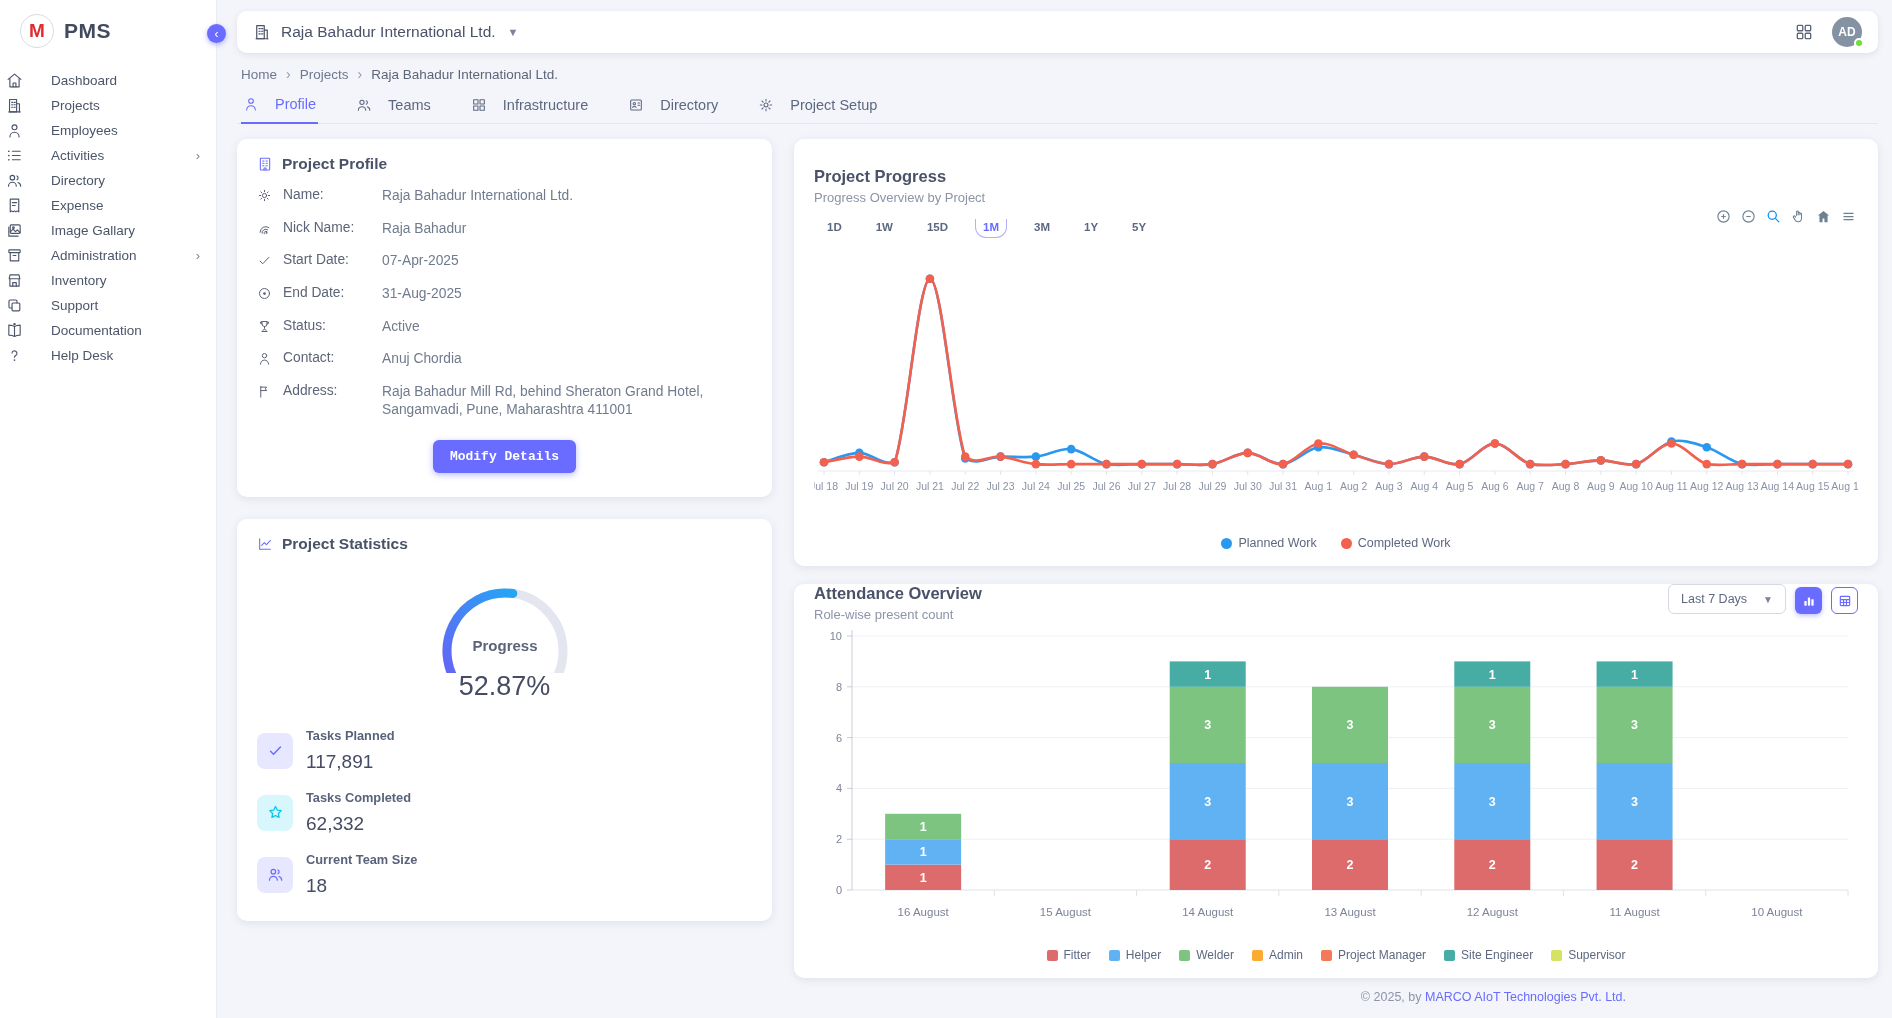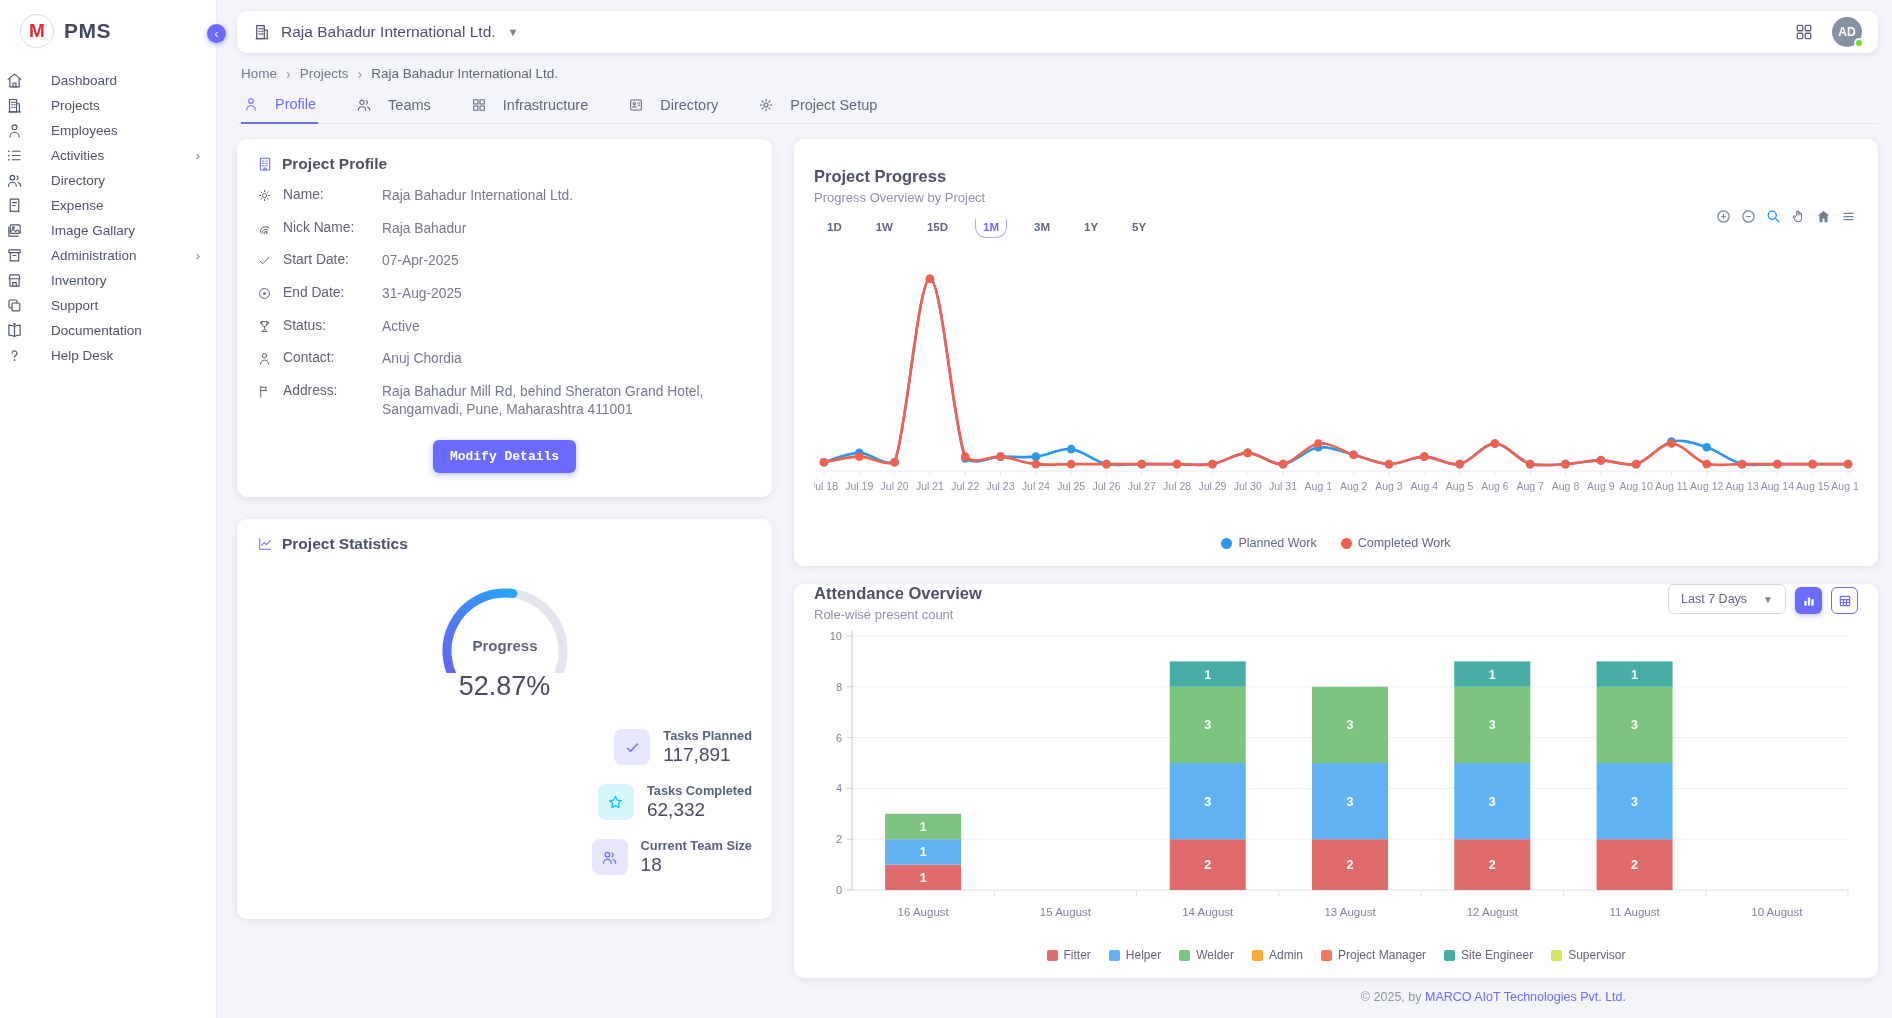--- a/index.html
+++ b/index.html
@@ -22,21 +22,21 @@
   
   .main { margin-left:217px; padding:11px 14px 0 20px; height:1018px; position:relative; }
   .header-card { background:#fff; border-radius:10px; height:42px; display:flex; align-items:center; justify-content:space-between; padding:0 16px; box-shadow:0 2px 6px rgba(67,89,113,.12); }
   .company-sel { display:flex; align-items:center; gap:10px; cursor:pointer; color:#4a5268; font-size:15.5px; font-weight:500; }
   .company-sel .caret { color:#7c8499; font-size:11px; margin-left:2px; }
   .header-right { display:flex; align-items:center; gap:18px; }
   .apps-btn { color:#5c6477; cursor:pointer; display:flex; }
   .avatar { position:relative; width:30px; height:30px; border-radius:50%; background:#8592a3; color:#fff; font-size:12px; font-weight:bold; display:flex; align-items:center; justify-content:center; cursor:pointer; }
   .avatar .status { position:absolute; right:-2px; bottom:-1px; width:10px; height:10px; background:#71dd37; border:2px solid #fff; border-radius:50%; }
 
-  .breadcrumb { display:flex; gap:9px; font-size:13.5px; color:#6d7890; margin:13px 4px 2px; }
+  .breadcrumb { display:flex; align-items:center; gap:9px; font-size:13.5px; color:#6d7890; margin:13px 4px 2px; }
   .breadcrumb .sep { color:#9298ab; font-size:14px; }
   .breadcrumb .last { color:#5d6578; }
 
   .tabs { display:flex; gap:36px; border-bottom:1px solid #e5e7ef; margin-top:6px; padding:0 4px; }
   .tab { display:flex; align-items:center; gap:16px; font-size:14.5px; color:#5d6880; padding:8px 2px 10px; cursor:pointer; }
   .tab svg.ic { width:16px; height:16px; }
   .tab.active { color:#696cff; border-bottom:2px solid #696cff; margin-bottom:-1px; }
 
   .columns { display:flex; gap:22px; margin-top:15px; align-items:flex-start; }
   .col-left { width:535px; flex:none; display:flex; flex-direction:column; gap:22px; }
@@ -51,26 +51,26 @@
   .field-row { display:flex; gap:11px; margin-top:14px; font-size:13.8px; align-items:flex-start; }
   .field-row svg.ic { width:15px; height:15px; color:#5c6477; margin-top:1px; }
   .field-label { width:88px; flex:none; color:#5c6477; }
   .field-value { color:#707b8e; line-height:1.35; }
   .modify-btn { display:block; margin:20px auto 4px; background:#696cff; color:#fff; border:none; border-radius:6px; padding:9px 17px; font-size:13px; font-weight:bold; font-family:Liberation Mono, monospace; cursor:pointer; box-shadow:0 2px 6px rgba(105,108,255,.45); }
 
   
   .card-stats { padding:16px 20px 24px; min-height:400px; }
   .gauge-wrap { width:170px; margin:16px auto 0; text-align:center; }
   .gauge-value { font-size:27px; color:#454c63; margin-top:-6px; }
-  .stat-row { display:flex; align-items:center; gap:13px; margin-top:17px;justify-content:flex-end; }
+  .stat-row { display:flex; align-items:center; gap:13px; margin-top:17px; }
   .stat-ic { width:36px; height:36px; border-radius:8px; display:flex; align-items:center; justify-content:center; }
   .stat-ic.purple { background:#e7e7ff; color:#696cff; }
   .stat-ic.cyan   { background:#d7f7fc; color:#03c3ec; }
   .stat-label { font-size:12.8px; font-weight:bold; color:#58627a; }
-  .stat-value { font-size:19px; color:#454c63; margin-top:1px; }
+  .stat-value { font-size:19px; color:#454c63; margin-top:8px; }
 
   
   .card-progress { padding:28px 20px 12px; position:relative; }
   .card-sub { font-size:13px; color:#8d94a8; margin-top:4px; }
   .big-title { font-size:16.5px; font-weight:bold; color:#4a5268; }
   .ranges { display:flex; gap:20px; margin:14px 0 0 6px; font-size:11.5px; font-weight:bold; color:#5d6880; }
   .range { padding:2px 7px 4px; cursor:pointer; }
   .range.active { color:#696cff; border:1px solid #aeb0ff; border-top:none; border-radius:0 0 11px 11px; }
   .chart-toolbar { position:absolute; right:22px; top:70px; display:flex; gap:10px; align-items:center; }
   .chart-toolbar svg { width:15px; height:15px; color:#6e8192; cursor:pointer; }

